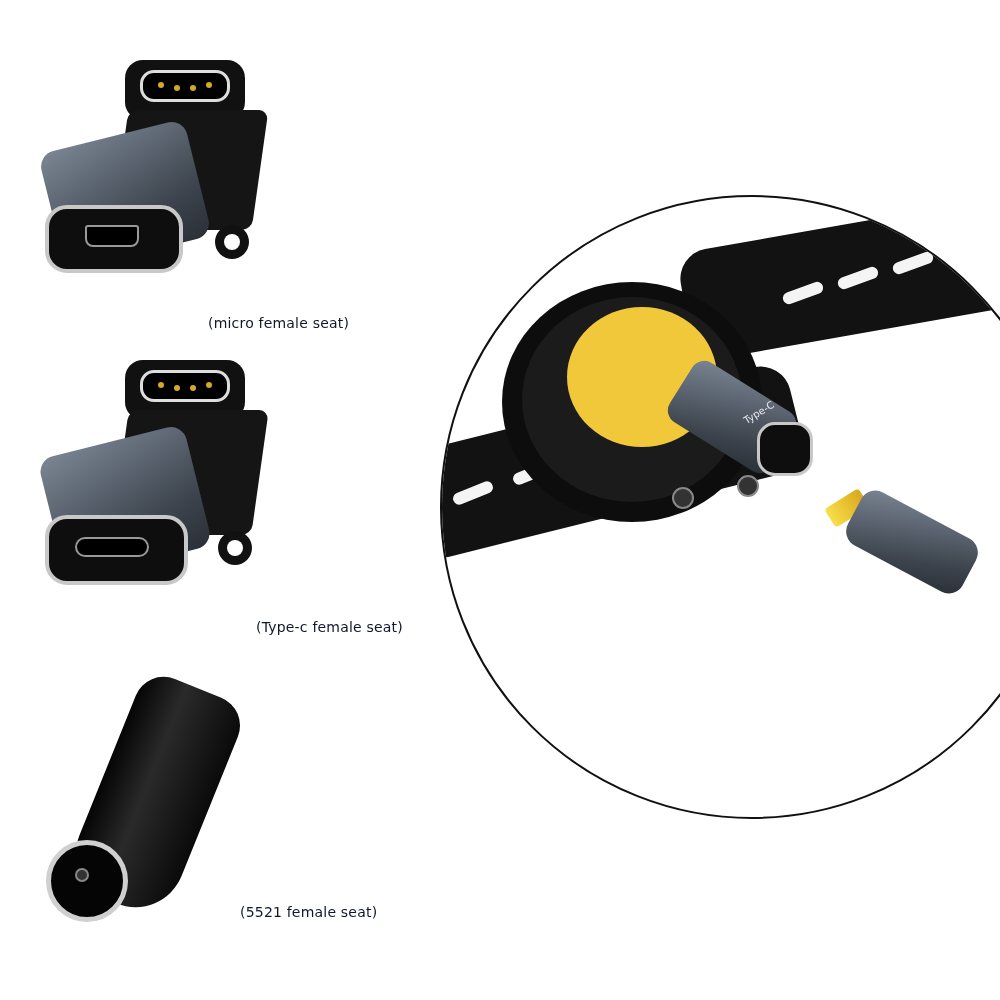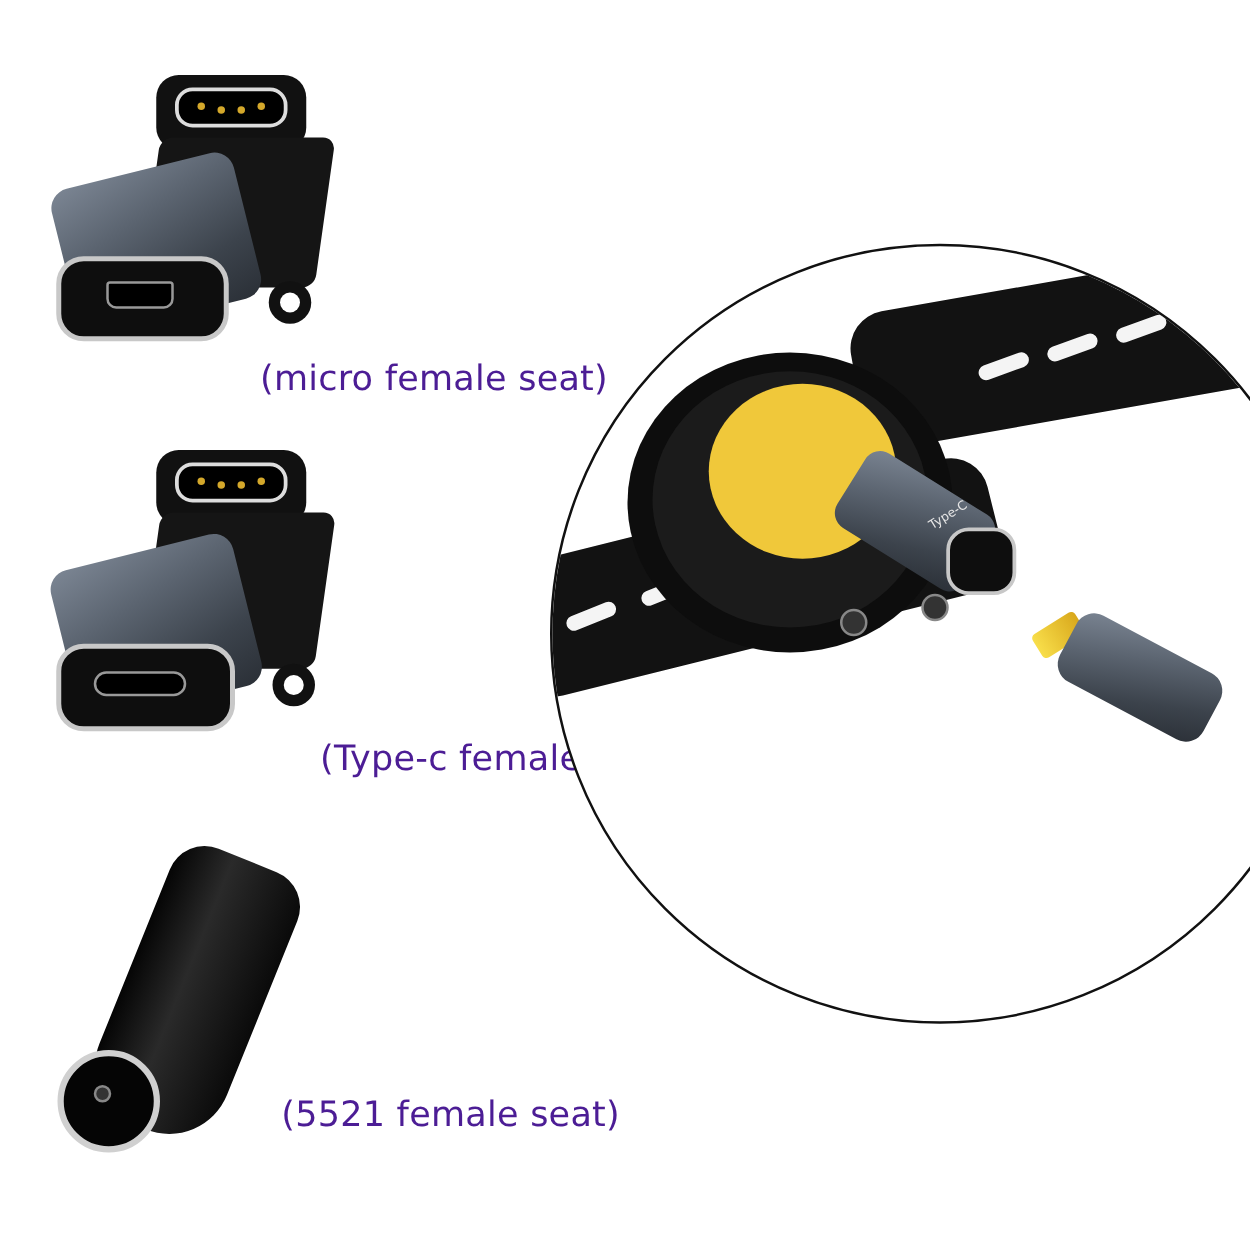--- a/index.html
+++ b/index.html
@@ -1,17 +1,17 @@
 <!DOCTYPE html>
 <html><head>
 <meta charset="utf-8">
 <style>
   html,body{margin:0;padding:0;background:#ffffff;}
   body{width:1000px;height:1000px;position:relative;overflow:hidden;font-family:"DejaVu Sans","Liberation Sans",sans-serif;}
-  .caption{position:absolute;font-size:28px;color:#4c1d95;white-space:nowrap;letter-spacing:0.2px;}
+  .caption{position:absolute;font-size:14px;color:#0f172a;white-space:nowrap;letter-spacing:0.2px;margin-top:29px;}
   .cut-title{position:absolute;top:-14px;left:330px;width:330px;height:18px;color:#ddd;font-size:18px;overflow:hidden;}
   
   .adapter{position:absolute;}
   .head{position:absolute;background:#111;border-radius:18px;}
   .pinslot{position:absolute;background:#000;border:3px solid #ddd;border-radius:14px;}
   .pin{position:absolute;width:6px;height:6px;border-radius:50%;background:#d4a82b;}
   .bodyblk{position:absolute;background:#151515;border-radius:10px;}
   .metal{position:absolute;border-radius:16px;background:linear-gradient(160deg,#7c8694 0%,#5b6470 35%,#3c434c 70%,#2a2f36 100%);}
   .face{position:absolute;background:#0e0e0e;border:4px solid #c8c8c8;border-radius:22px;}
   .port{position:absolute;background:#000;border:2px solid #999;}
@@ -61,21 +61,21 @@
   <div class="port" style="left:35px;top:182px;width:70px;height:16px;border-radius:10px;"></div>
   <div class="loop" style="left:178px;top:176px;"></div>
 </div>
 <div class="caption" style="left:256px;top:590px;">(Type-c female seat)</div>
 
 <div class="adapter" style="left:40px;top:660px;width:240px;height:260px;">
   <div class="bodyblk" style="left:60px;top:20px;width:110px;height:230px;border-radius:30px 30px 50px 50px;background:linear-gradient(90deg,#050505,#2a2a2a 40%,#0a0a0a);transform:rotate(22deg);transform-origin:center;"></div>
   <div class="face" style="left:6px;top:180px;width:72px;height:72px;border-radius:50%;border:5px solid #d0d0d0;background:#050505;"></div>
   <div class="btn" style="left:35px;top:208px;width:10px;height:10px;"></div>
 </div>
-<div class="caption" style="left:225px;top:875px;">(5521 female seat)</div>
+<div class="caption" style="left:240px;top:875px;">(5521 female seat)</div>
 
 <div class="circle">
   <div class="strap" style="left:240px;top:20px;width:420px;height:110px;transform:rotate(-10deg);"></div>
   <div class="hole" style="left:340px;top:90px;transform:rotate(-20deg);"></div>
   <div class="hole" style="left:395px;top:75px;transform:rotate(-20deg);"></div>
   <div class="hole" style="left:450px;top:60px;transform:rotate(-20deg);"></div>
   <div class="hole" style="left:505px;top:45px;transform:rotate(-20deg);"></div>
   <div class="strap" style="left:-40px;top:210px;width:400px;height:110px;transform:rotate(-14deg);"></div>
   <div class="hole" style="left:10px;top:290px;transform:rotate(-22deg);"></div>
   <div class="hole" style="left:70px;top:270px;transform:rotate(-22deg);"></div>

